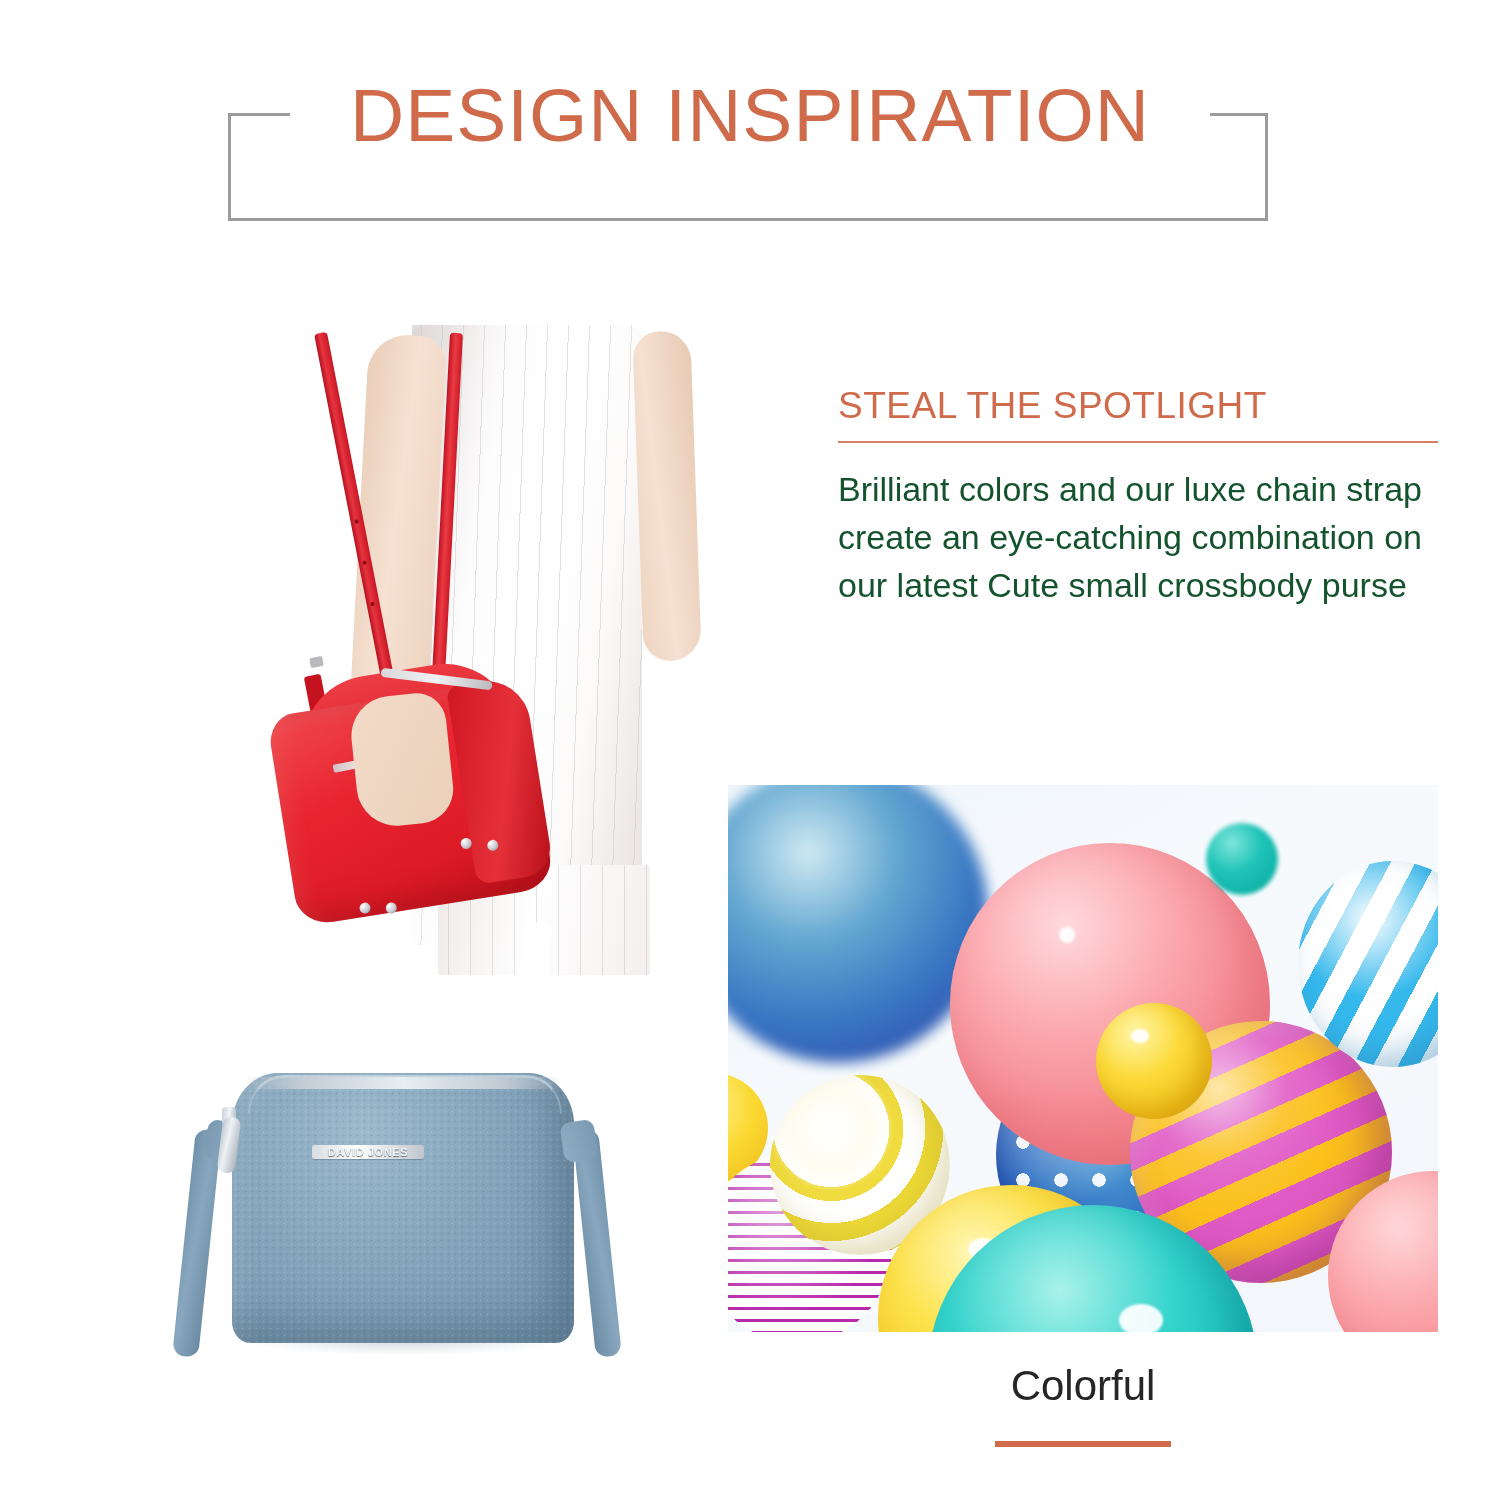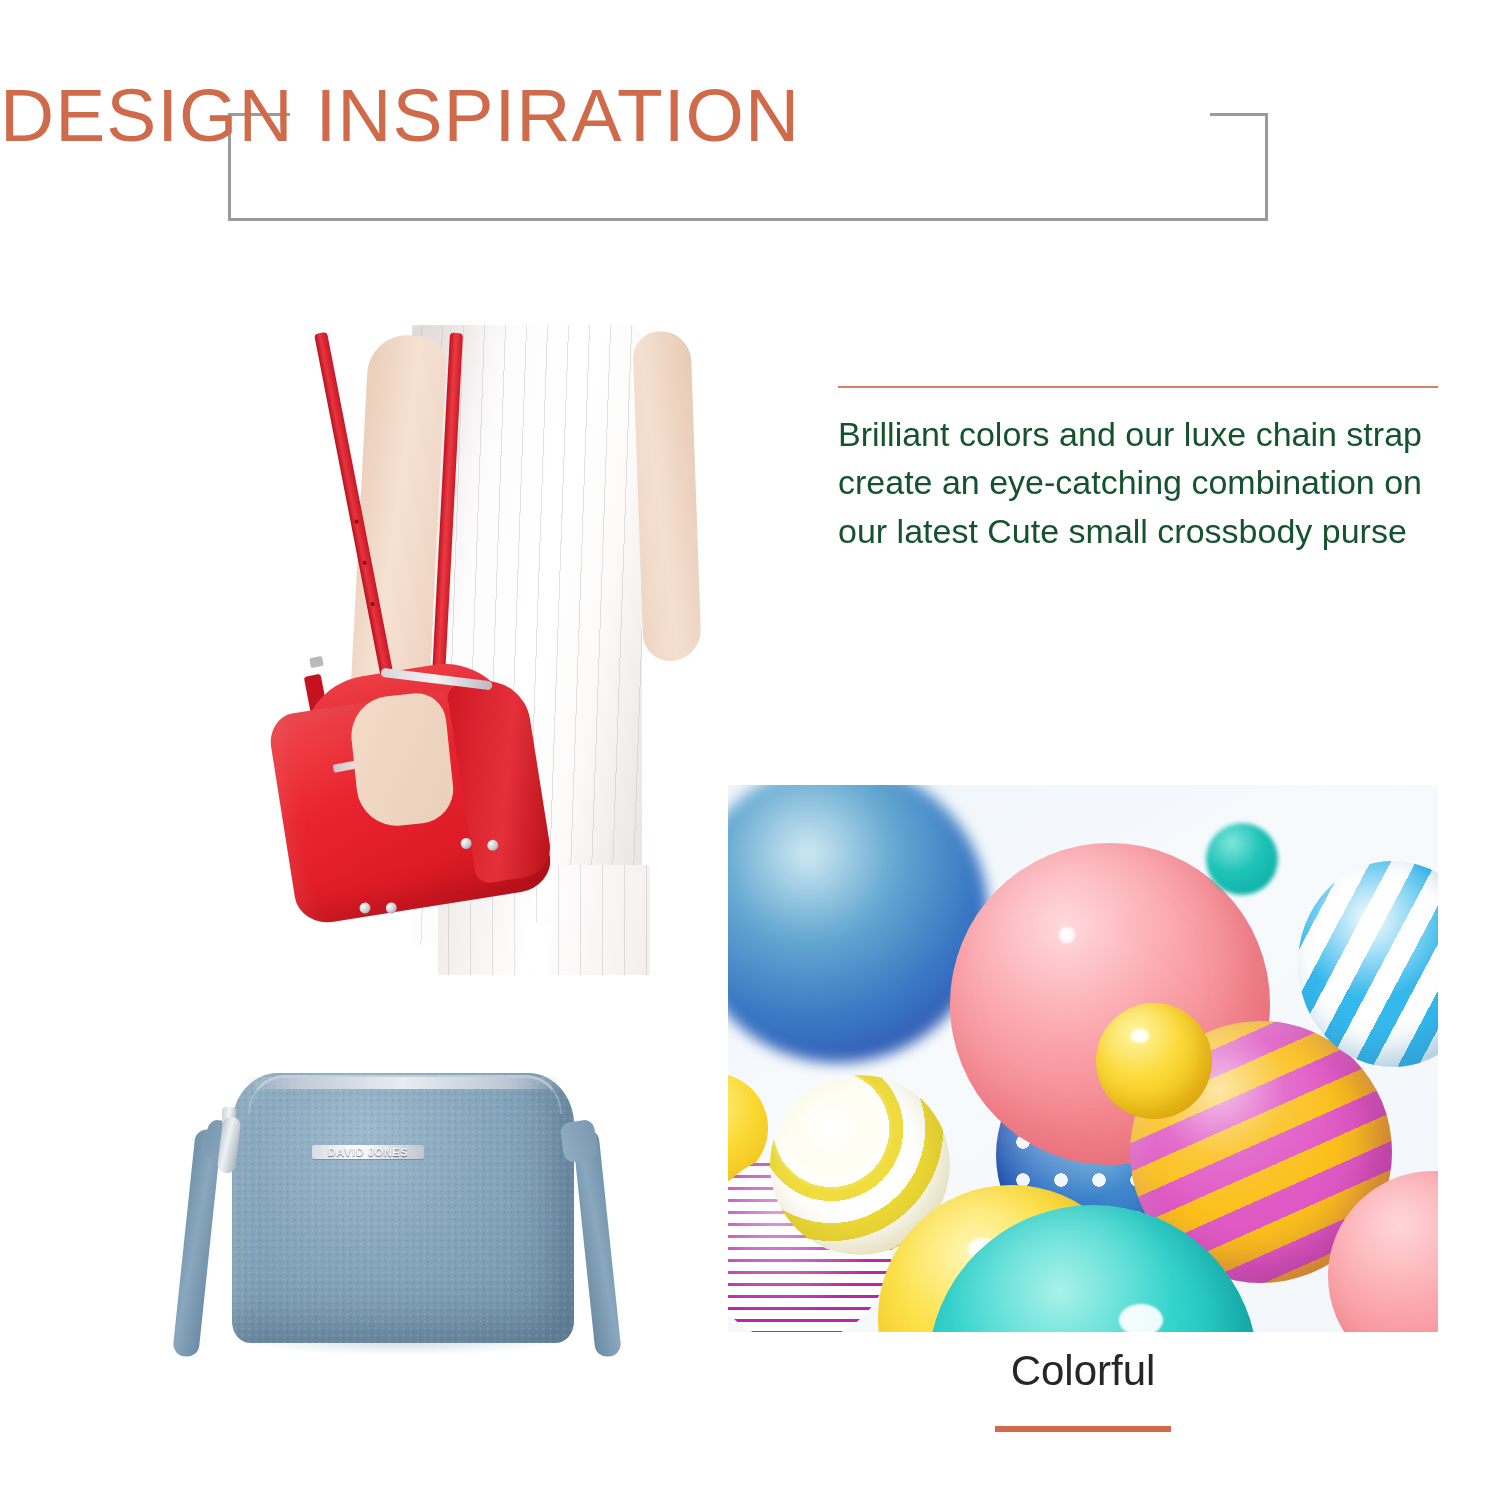--- a/index.html
+++ b/index.html
@@ -14,21 +14,21 @@
   #header-band{position:absolute;left:0;top:0;width:1500px;height:300px;}
   #title-frame{
     position:absolute;left:228px;top:113px;width:1040px;height:108px;
     border:3px solid #9b9b9b;box-sizing:border-box;
   }
   
   #title-frame-gap{
     position:absolute;left:290px;top:104px;width:920px;height:22px;background:#ffffff;
   }
   #page-title{
-    position:absolute;left:0;right:0;top:78px;
+    position:absolute;left:0;right:0;top:78px;text-align:center;
     font-size:75px;letter-spacing:1px;color:#cf6a4a;
     font-weight:400;line-height:1;white-space:nowrap;
   }
 
   
   #model-photo{
     position:absolute;left:262px;top:325px;width:448px;height:650px;
     background:#ffffff;overflow:hidden;
   }
   .m-skin{position:absolute;background:#f0d8c6;}
@@ -236,21 +236,21 @@
     position:absolute;left:-26px;top:368px;width:190px;height:190px;border-radius:50%;
     background:radial-gradient(circle at 40% 32%,rgba(255,255,255,.55) 0%,rgba(255,255,255,0) 60%);
   }
   #ball-yellow-edge{
     left:-70px;top:288px;width:110px;height:110px;
     background:radial-gradient(circle at 40% 30%,#fff29a,#fbd932 50%,#eeb81a);
   }
 
   
   #caption-block{position:absolute;left:728px;top:1350px;width:710px;text-align:center;}
-  #caption-label{font-size:42px;color:#262626;font-weight:400;line-height:1;}
+  #caption-label{font-size:42px;color:#262626;font-weight:400;line-height:1;margin-top:15px;}
   #caption-underline{width:176px;height:6px;background:#cf6a4a;margin:34px auto 0 auto;}
 
   
   #blue-bag{position:absolute;left:170px;top:1055px;width:500px;height:330px;}
   #bb-body{
     position:absolute;left:62px;top:18px;width:342px;height:270px;
     background:
       radial-gradient(ellipse at 38% 22%,#9db9cc 0%,#87a7bd 40%,#7b9cb4 70%,#6e8fa8 100%);
     border-radius:46px 46px 18px 18px/52px 52px 22px 22px;
     box-shadow:inset -18px -16px 40px rgba(58,82,102,.40),inset 10px 8px 22px rgba(230,240,248,.20);
@@ -357,20 +357,21 @@
     <div class="stud" style="left:172px;top:176px;"></div>
     <div class="stud" style="left:198px;top:182px;"></div>
     <div class="stud" style="left:62px;top:224px;"></div>
     <div class="stud" style="left:88px;top:228px;"></div>
   </div>
 
   <div class="m-skin" id="m-hand"></div>
 </div>
 
 <div id="spotlight-block">
+  <div id="spotlight-heading">STEAL THE SPOTLIGHT</div>
   <div id="spotlight-rule"></div>
   <p id="spotlight-body">Brilliant colors and our luxe chain strap create an eye-catching combination on our latest Cute small crossbody purse</p>
 </div>
 
 <div id="balls-panel">
   <div class="ball" id="ball-blue-blur"></div>
   <div class="ball" id="ball-yellow-edge"></div>
   <div class="ball" id="ball-chevron"></div>
   <div id="ball-chevron-mask"></div>
   <div class="ball" id="ball-white-yellow"></div>

